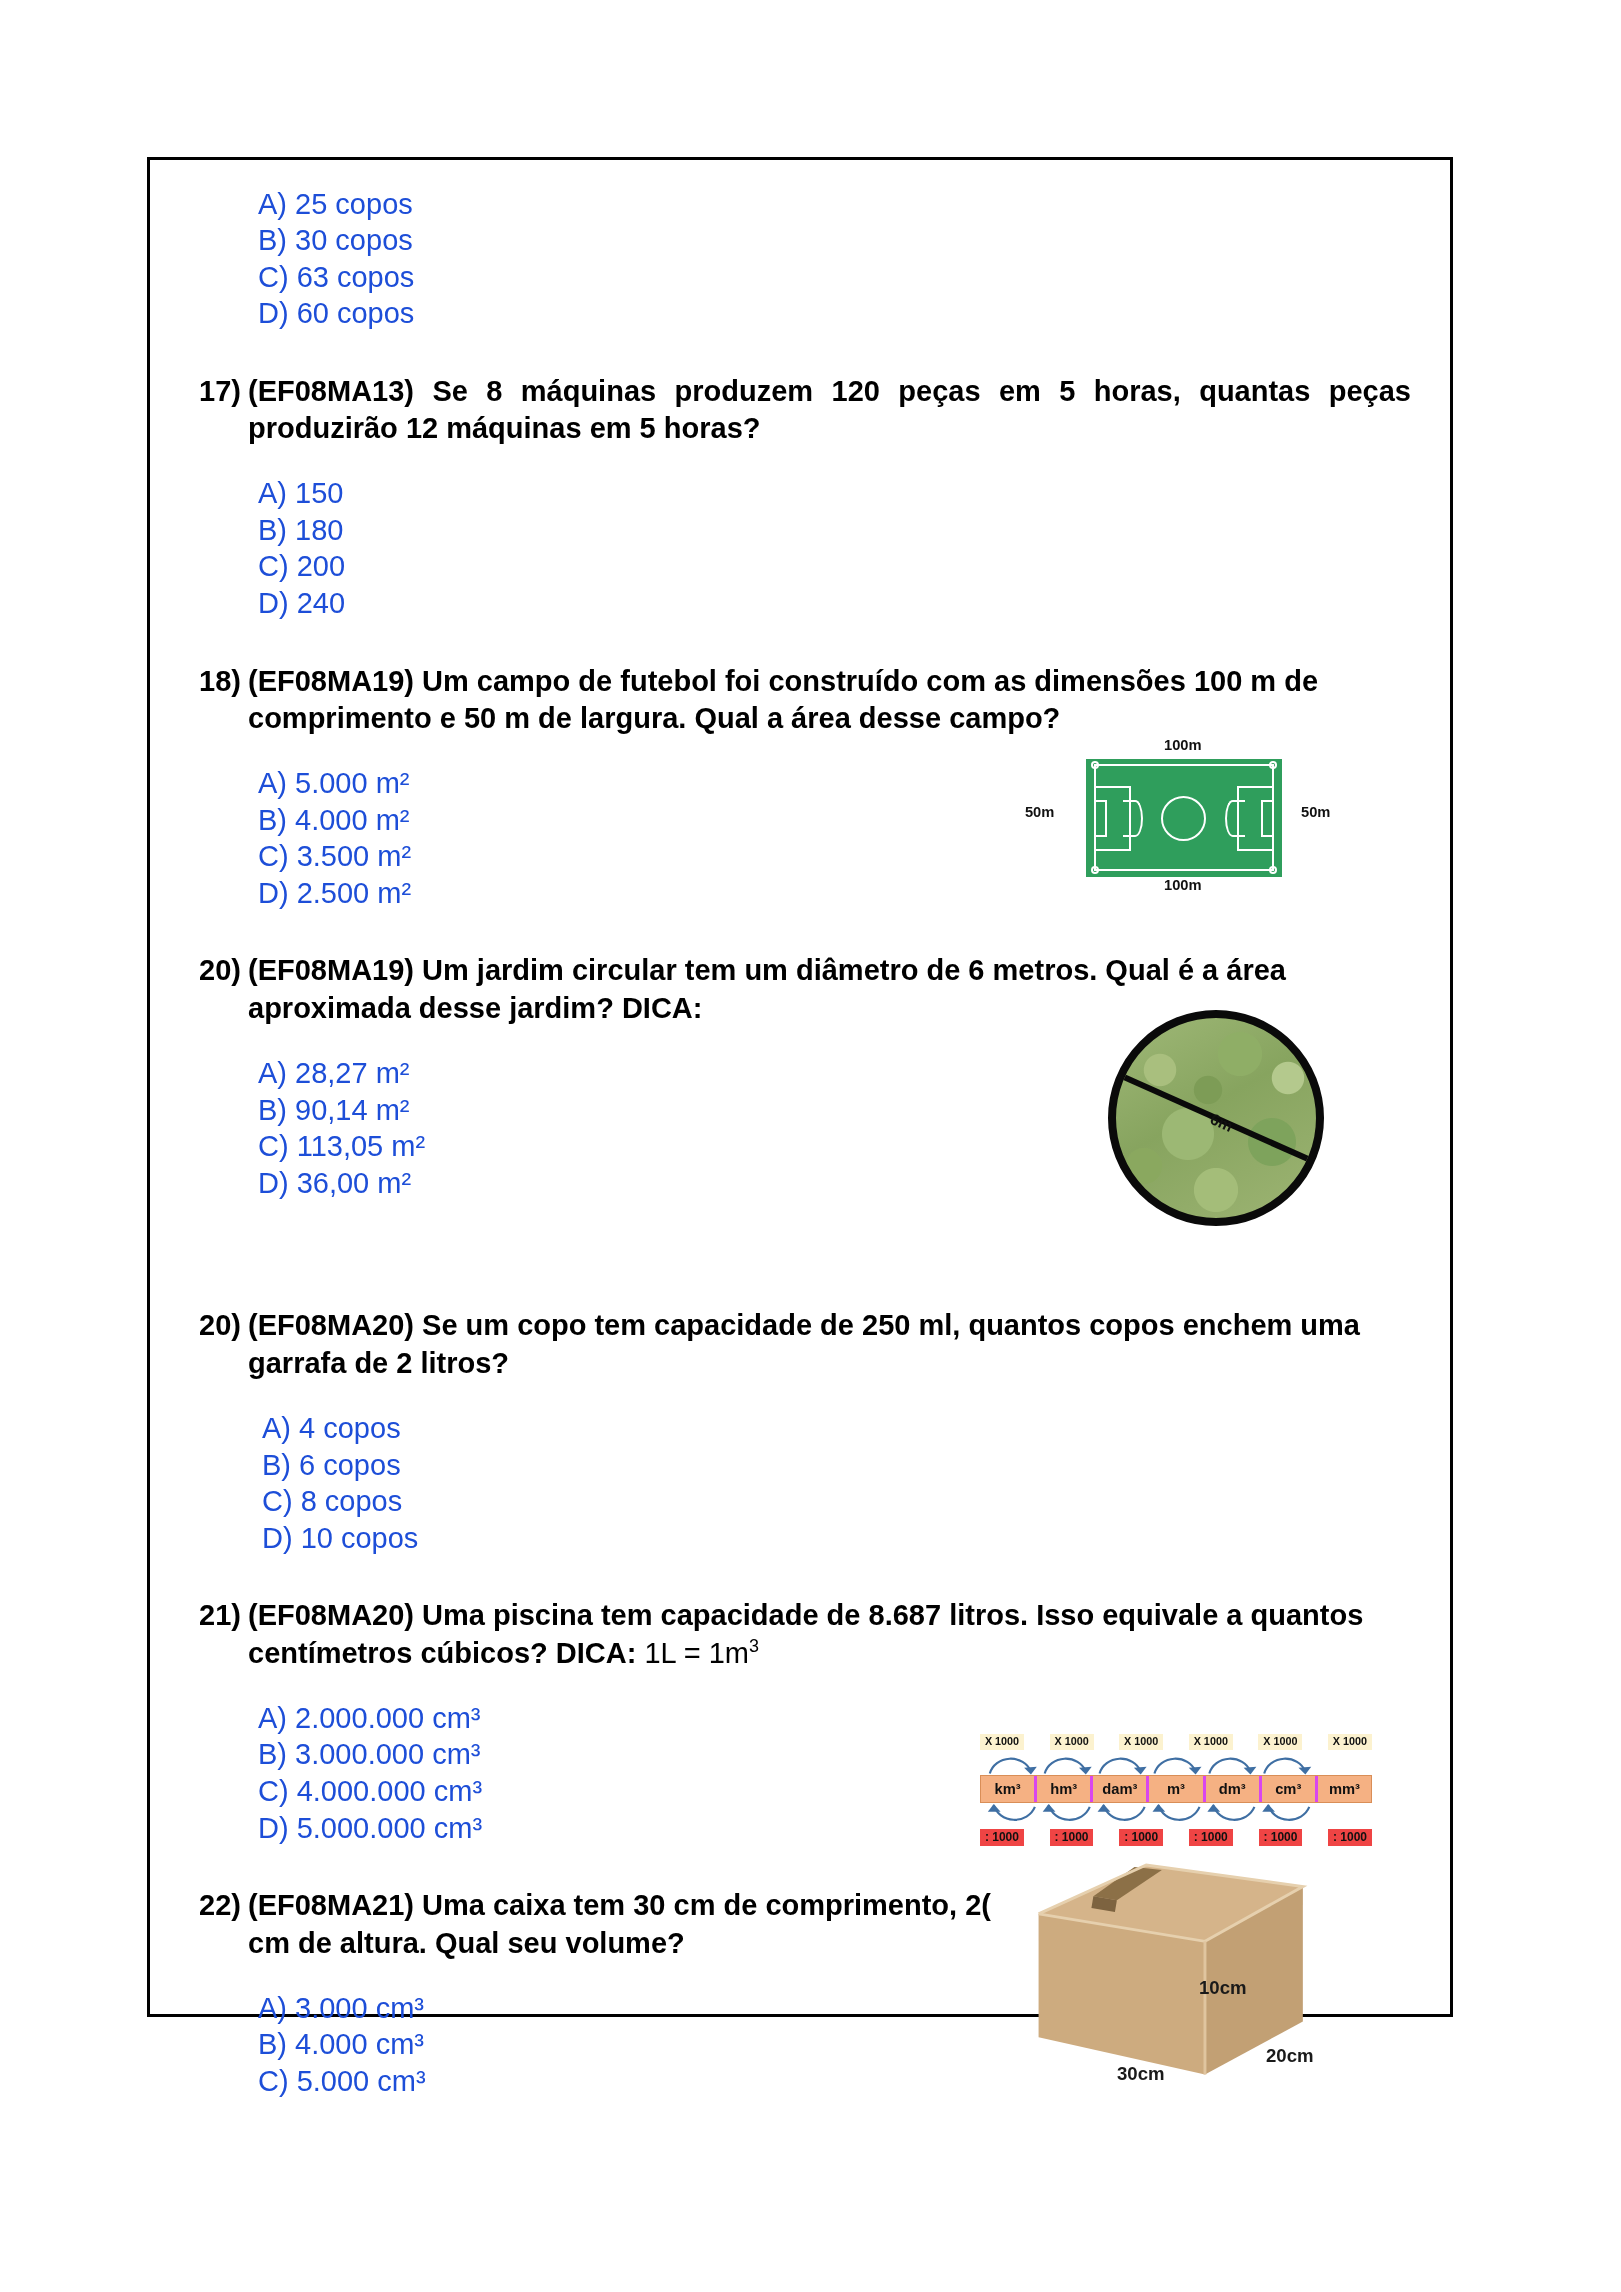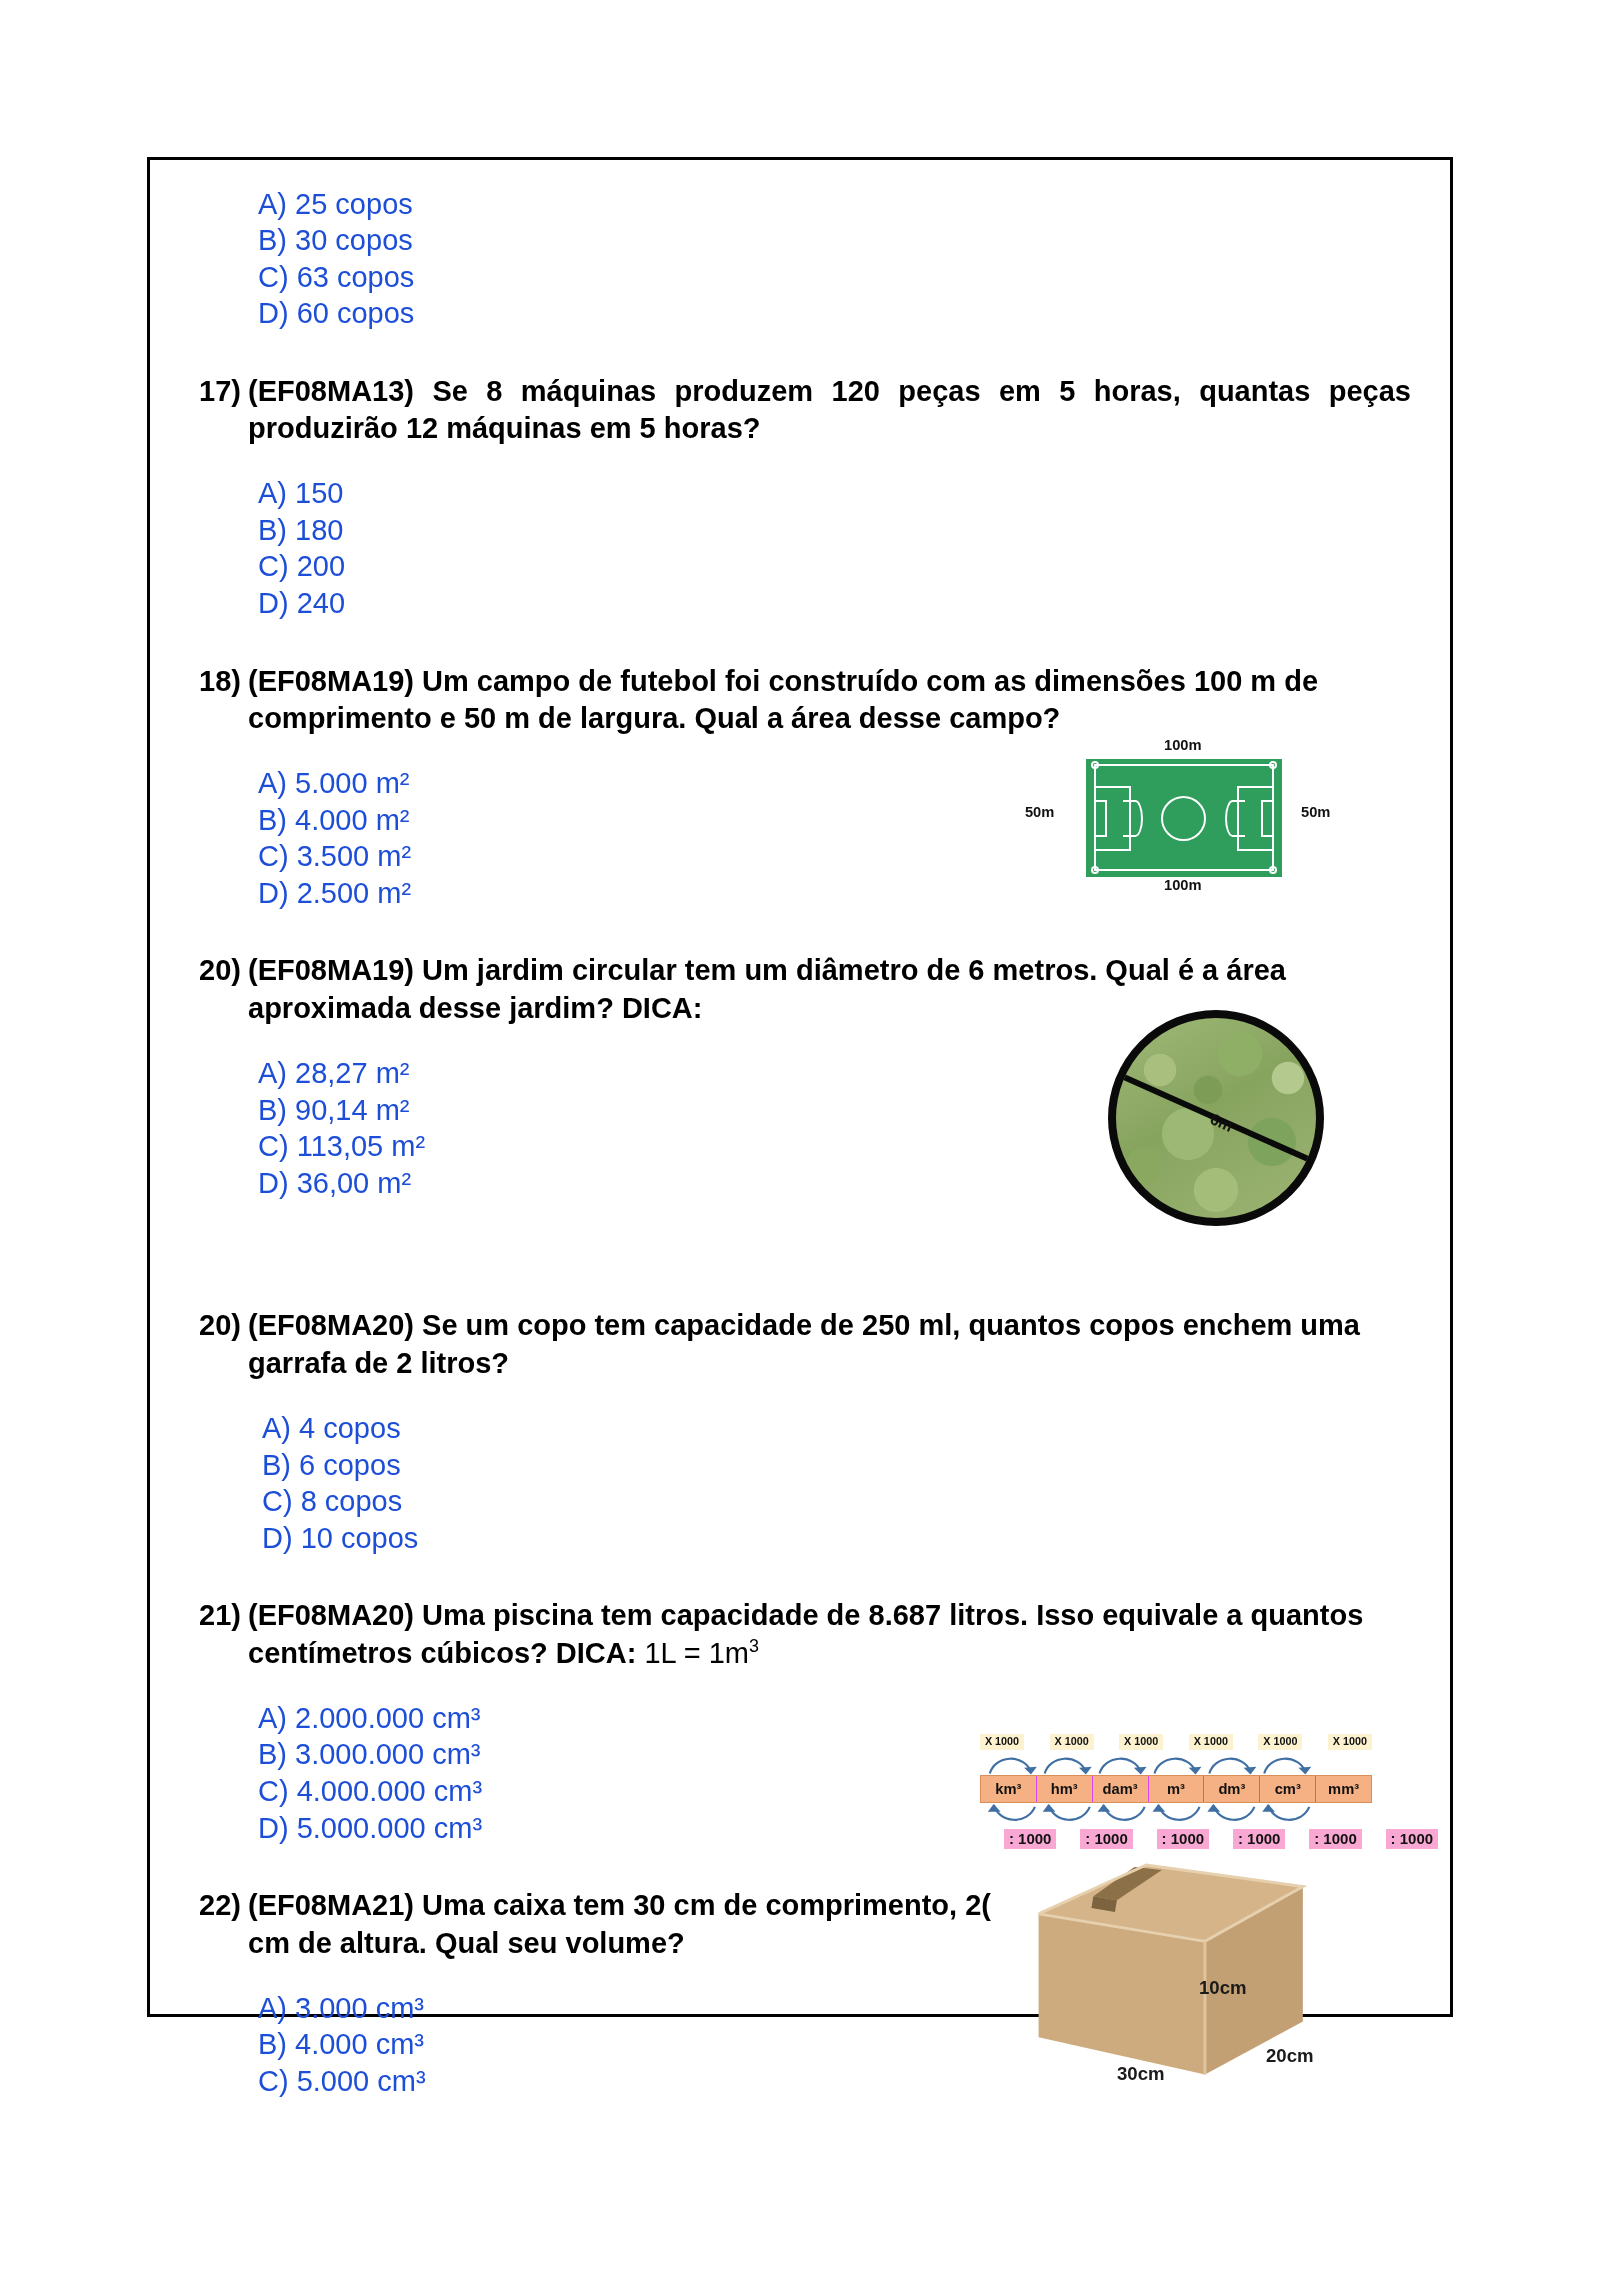--- a/index.html
+++ b/index.html
@@ -175,40 +175,39 @@
   .mul-chip {
     background: #fcf2cf;
     font-size: 10.8px;
     font-weight: bold;
     color: #111;
     padding: 2px 4.9px;
     line-height: 1.1;
     white-space: nowrap;
   }
   .div-chip {
-    background: #f9a8d4;
-    font-size: 15px;
+    background: #ef4444;
+    font-size: 12px;
     font-weight: bold;
     color: #111;
     padding: 2px 4.9px;
     line-height: 1.1;
     white-space: nowrap;
-    margin-left: 24px;
   }
   .arc-row { height: 25.5px; position: relative; width: 100%; }
   .units-bar {
     display: flex;
     width: 100%;
     border: 1px solid #d98e57;
     box-sizing: border-box;
   }
   .unit-cell {
     flex: 1;
     background: #f5b183;
-    border-right: 1px solid #d946ef;
+    border-right: 3px solid #d946ef;
     text-align: center;
     font-size: 14.7px;
     font-weight: bold;
     color: #111;
     padding: 4.9px 0;
     box-sizing: border-box;
   }
   .unit-cell:last-child { border-right: none; }
 
   

